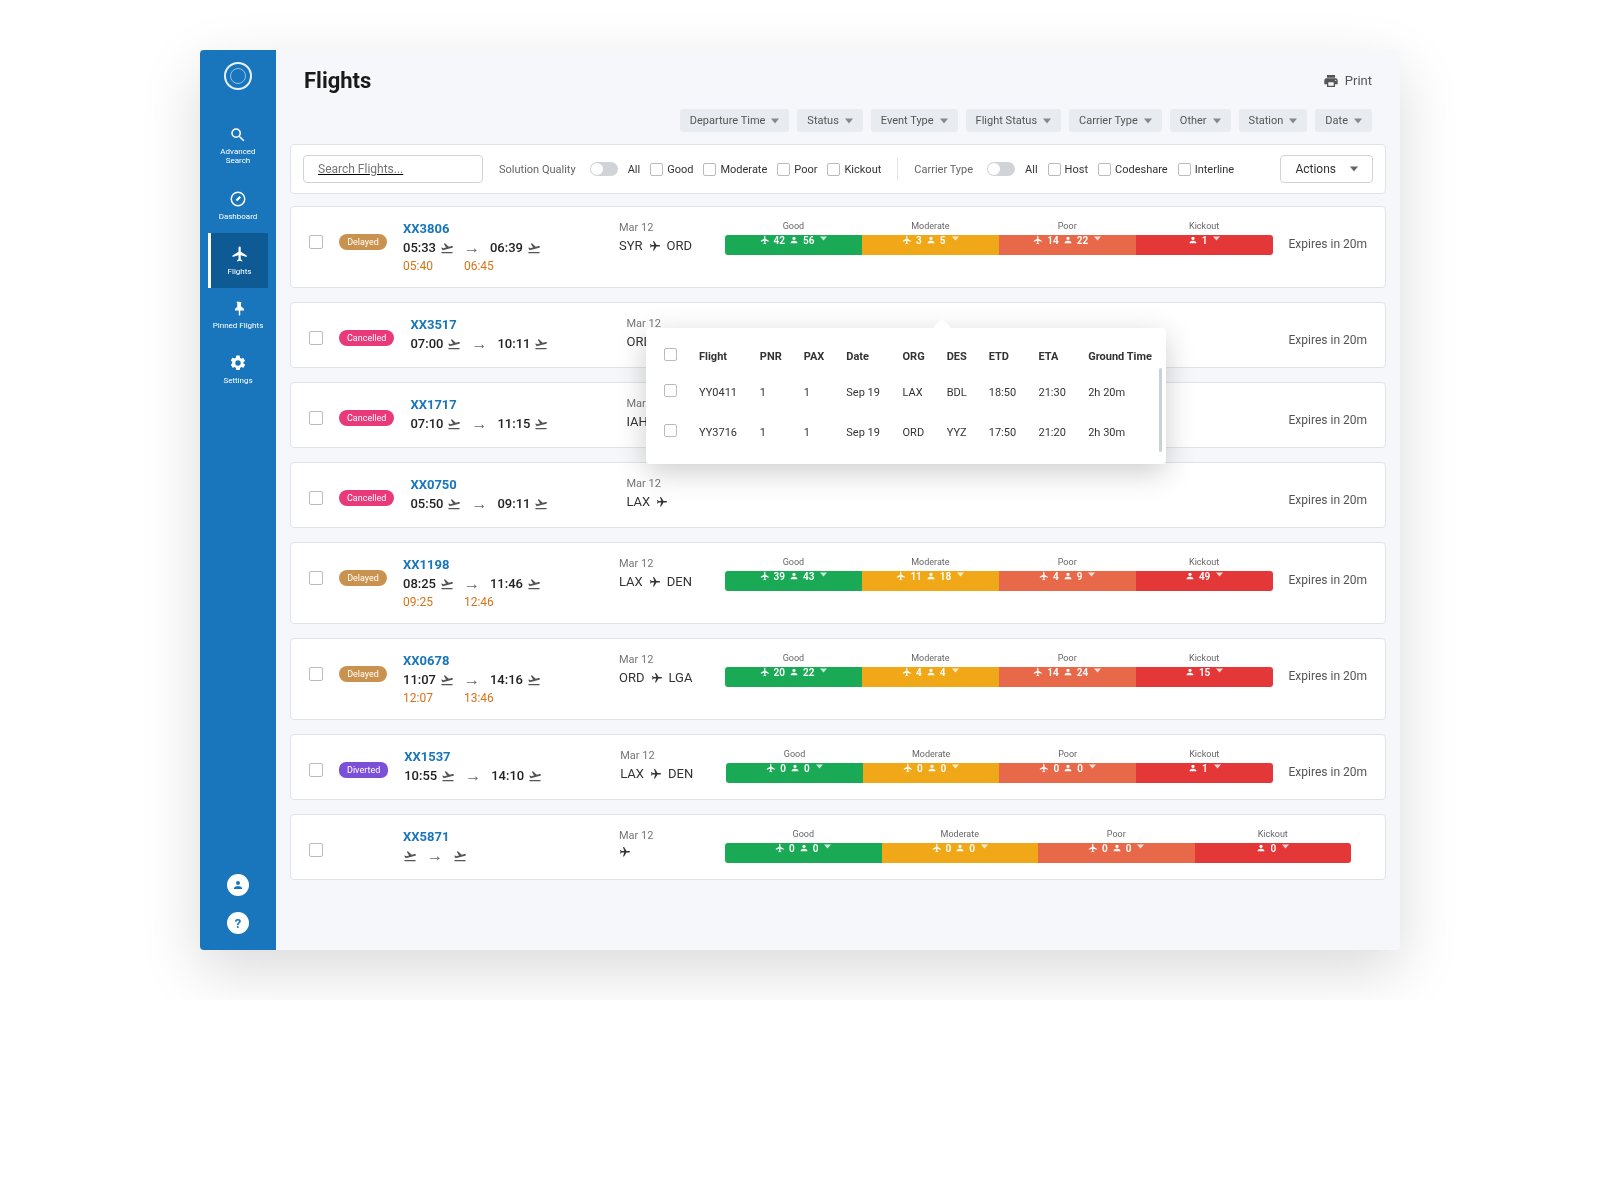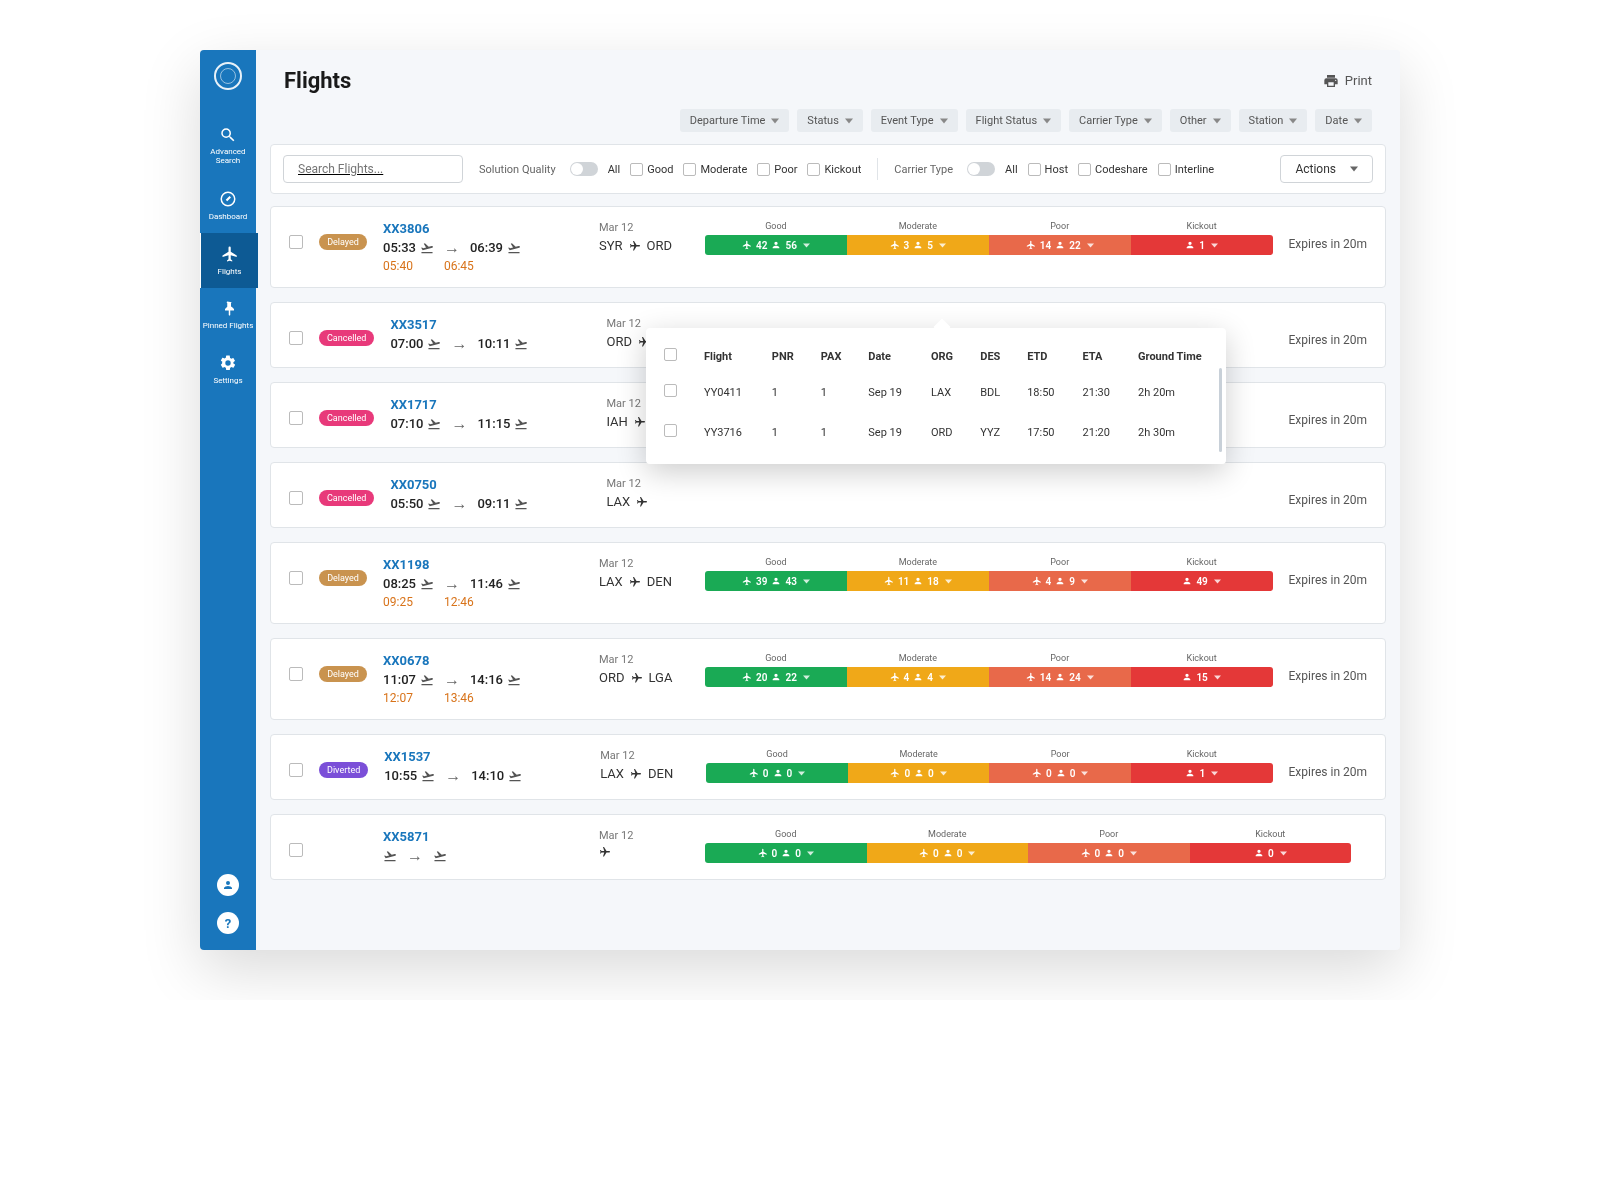--- a/index.html
+++ b/index.html
@@ -1,20 +1,20 @@
 <!DOCTYPE html>
 <html><head>
 <meta charset="utf-8">
 <style>
 * { margin: 0; padding: 0; box-sizing: border-box; font-family: -apple-system, BlinkMacSystemFont, "Segoe UI", Roboto, Helvetica, Arial, sans-serif; }
 body { background: #fff; padding: 50px; }
 .app { width: 1200px; height: 900px; margin: 0 auto; display: flex; background: #f5f7fa; border-radius: 4px; box-shadow: 0 20px 60px rgba(0,0,0,0.15); overflow: hidden; position: relative; }
 
 
-.sidebar { width: 56px; background: #1976bc; display: flex; flex-direction: column; align-items: center; padding-top: 12px; }
+.sidebar { width: 76px; background: #1976bc; display: flex; flex-direction: column; align-items: center; padding-top: 12px; }
 .sidebar .logo { width: 28px; height: 28px; border: 2px solid #fff; border-radius: 50%; margin-bottom: 24px; position: relative; opacity: 0.9; }
 .sidebar .logo::after { content: ""; position: absolute; inset: 4px; border: 1px solid rgba(255,255,255,0.6); border-radius: 50%; }
 .nav-item { width: 60px; display: flex; flex-direction: column; align-items: center; justify-content: center; color: #fff; font-size: 8px; padding: 12px 0; cursor: pointer; gap: 4px; }
 .nav-item.active { background: #0d5a94; border-left: 3px solid #fff; }
 .nav-item svg { width: 18px; height: 18px; fill: #fff; }
 .sidebar .spacer { flex: 1; }
 .sidebar .bottom { padding-bottom: 16px; display: flex; flex-direction: column; gap: 16px; align-items: center; }
 .sidebar .bottom .circ { width: 22px; height: 22px; border-radius: 50%; background: #fff; display: flex; align-items: center; justify-content: center; color: #1976bc; font-size: 13px; font-weight: bold; }
 
 
@@ -47,40 +47,40 @@
 .actions-btn { margin-left: auto; border: 1px solid #d0d4d8; border-radius: 4px; padding: 6px 14px; font-size: 12px; color: #333; display: flex; align-items: center; gap: 14px; cursor: pointer; }
 .actions-btn svg { width: 8px; height: 8px; fill: #666; }
 
 
 .flight-list { flex: 1; overflow-y: auto; padding: 12px 14px; display: flex; flex-direction: column; gap: 14px; }
 .flight-card { background: #fff; border: 1px solid #e0e4e8; border-radius: 4px; padding: 14px 18px; display: flex; align-items: flex-start; gap: 16px; }
 .fc-check { width: 14px; height: 14px; border: 1.5px solid #bbb; border-radius: 2px; margin-top: 14px; flex-shrink: 0; }
 .status-pill { font-size: 9px; padding: 3px 8px; border-radius: 9px; color: #fff; margin-top: 13px; flex-shrink: 0; min-width: 48px; text-align: center; }
 .status-delayed { background: #c9934f; }
 .status-cancelled { background: #e8397a; }
-.status-diverted { background: #7b4fd8; }
+.status-diverted { background: #7b4fd8; border-radius: 7px; }
 
 .flight-times { display: flex; flex-direction: column; gap: 2px; min-width: 200px; }
 .flight-no { color: #1976bc; font-weight: 700; font-size: 13px; }
 .time-row { display: flex; align-items: center; gap: 10px; font-size: 13px; }
 .time-cell { display: flex; align-items: center; gap: 4px; color: #222; font-weight: 500; }
 .time-cell svg { width: 14px; height: 14px; fill: #555; }
 .arrow { color: #666; font-size: 16px; }
 .revised { color: #d8731a; font-size: 12px; display: flex; gap: 31px; }
 
 .flight-date { font-size: 11px; color: #777; margin-bottom: 4px; }
 .route { font-size: 13px; color: #333; display: flex; align-items: center; gap: 6px; }
 .route svg { width: 12px; height: 12px; fill: #333; }
 .route-col { min-width: 90px; }
 
 .quality-col { flex: 1; }
 .quality-labels { display: flex; font-size: 9px; color: #666; margin-bottom: 4px; }
 .quality-labels > div { flex: 1; text-align: center; }
 .quality-bar { display: flex; height: 20px; border-radius: 3px; overflow: hidden; }
-.quality-seg { flex: 1; display: flex; align-items: center; justify-content: center; gap: 4px; color: #fff; font-size: 10px; font-weight: 600; position: relative; }
+.quality-seg { flex: 1; display: flex; align-items: flex-start; justify-content: center; gap: 4px; color: #fff; font-size: 10px; font-weight: 600; position: relative; }
 .quality-seg.good { background: #1aaa55; }
 .quality-seg.moderate { background: #f0a818; }
 .quality-seg.poor { background: #e8694a; }
 .quality-seg.kickout { background: #e43838; }
 .quality-seg .ico { width: 10px; height: 10px; fill: #fff; }
 .quality-seg .dd { width: 7px; height: 7px; fill: rgba(255,255,255,0.8); margin-left: 2px; }
 
 .expires { font-size: 12px; color: #555; margin-left: auto; white-space: nowrap; margin-top: 16px; }
 
 
@@ -757,21 +757,21 @@
                 </svg> 0 <svg class="dd" viewBox="0 0 10 6">
                   <path d="M0 0l5 6 5-6z"></path>
                 </svg></div>
       </div>
     </div>
     <div class="expires"></div>
   </div>
       </div>
   </div>
 
-  <div class="popover" id="popover" style="left:446px; top:278px; width:580px;">
+  <div class="popover" id="popover" style="left:446px; top:278px; width:520px;">
     <div class="popover-inner">
       <table>
         <thead>
             <tr id="pop-head">
               <th><span class="pcb"></span></th>
   <th>Flight</th>
               <th>PNR</th>
               <th>PAX</th>
   <th>Date</th>
               <th>ORG</th>

